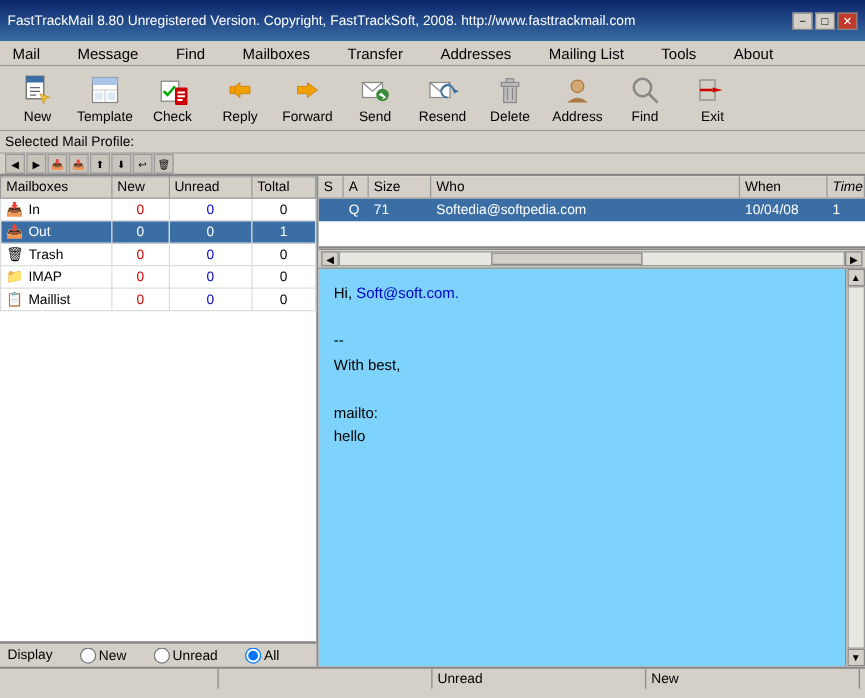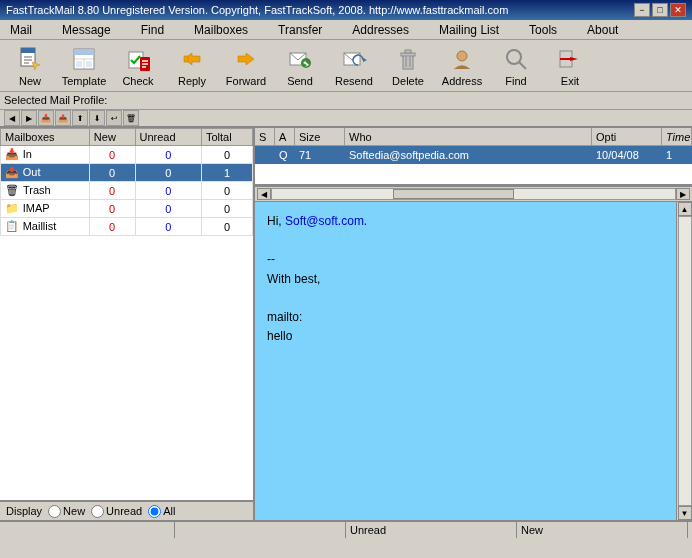--- a/index.html
+++ b/index.html
@@ -13,21 +13,21 @@
     }
     
     #title-bar {
       background: linear-gradient(to bottom, #0a246a, #3a6ea5);
       color: white;
       font-size: 11px;
       padding: 3px 6px;
       display: flex;
       align-items: center;
       justify-content: space-between;
-      height: 20px;
+      height: 33px;
     }
     #title-controls { display: flex; gap: 2px; }
     .title-btn {
       width: 16px; height: 14px;
       background: #d4d0c8;
       border: 1px solid #888;
       font-size: 9px;
       display: flex; align-items: center; justify-content: center;
       cursor: pointer;
       color: #000;
@@ -82,21 +82,21 @@
     .tool-label { font-size: 11px; color: #000; }
 
     
     #profile-bar {
       background: #d4d0c8;
       border-bottom: 1px solid #999;
       padding: 2px 4px;
       font-size: 11px;
       height: 18px;
       display: flex;
-      align-items: flex-start;
+      align-items: center;
     }
 
     
     #quick-toolbar {
       background: #d4d0c8;
       border-bottom: 2px solid #888;
       height: 18px;
       padding: 1px 4px;
       display: flex;
       align-items: center;
@@ -152,22 +152,22 @@
     .col-unread { color: #0000cc; }
     .mailbox-icon { margin-right: 4px; }
 
     
     #display-bar {
       background: #d4d0c8;
       border-top: 2px solid #888;
       padding: 3px 6px;
       font-size: 11px;
       display: flex;
-      align-items: center;
-      gap: 6px;
+      align-items: flex-start;
+      gap: 22px;
       height: 20px;
     }
     .radio-item { display: flex; align-items: center; gap: 2px; cursor: pointer; }
 
     
     #right-panel {
       flex: 1;
       display: flex;
       flex-direction: column;
       background: white;
@@ -520,21 +520,21 @@
     </div>
   </div>
 
   <div id="right-panel">
 
     <div id="email-list-header">
       <div class="email-col-header" style="width:20px;">S</div>
       <div class="email-col-header" style="width:20px;">A</div>
       <div class="email-col-header" style="width:50px;">Size</div>
       <div class="email-col-header" style="flex:1;">Who</div>
-      <div class="email-col-header" style="width:70px;">Opti</div>
+      <div class="email-col-header" style="width:70px;">When</div>
       <div class="email-col-header" style="width:30px;font-style:italic;">Time</div>
     </div>
 
     <div id="email-list">
       <div class="email-row">
         <div class="email-cell" style="width:20px;"></div>
         <div class="email-cell" style="width:20px;">Q</div>
         <div class="email-cell" style="width:50px;">71</div>
         <div class="email-cell" style="flex:1;">Softedia@softpedia.com</div>
         <div class="email-cell" style="width:70px;">10/04/08</div>

